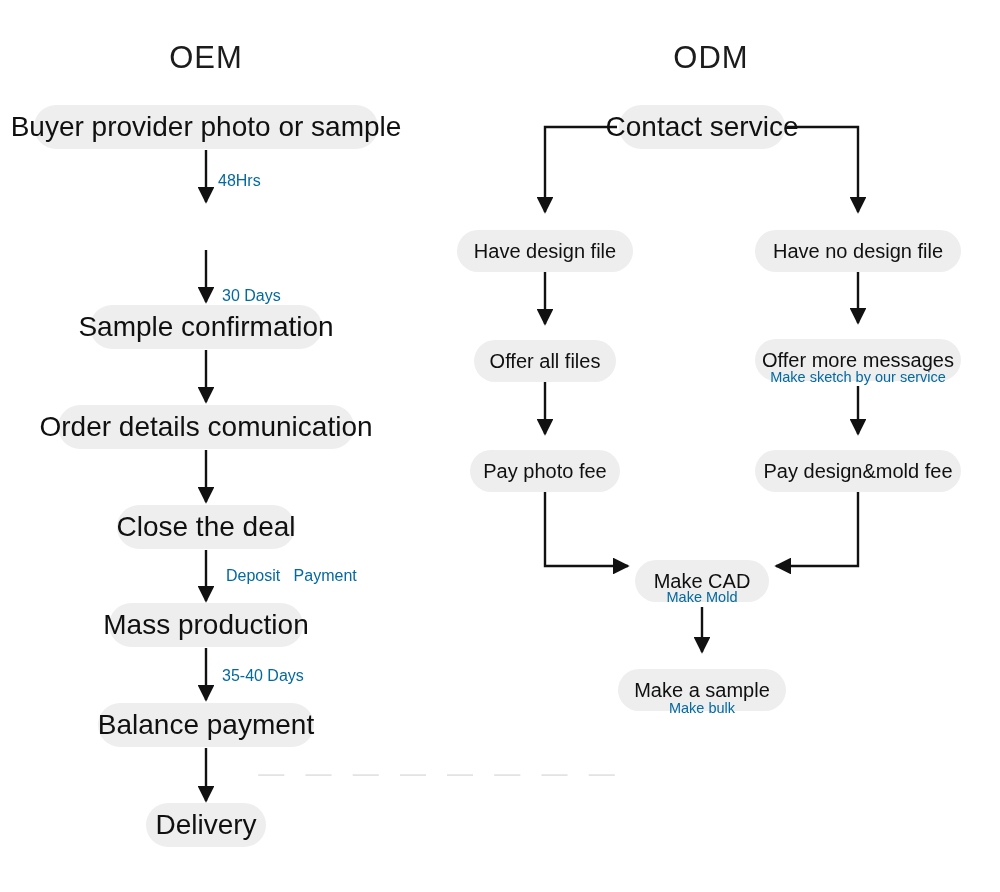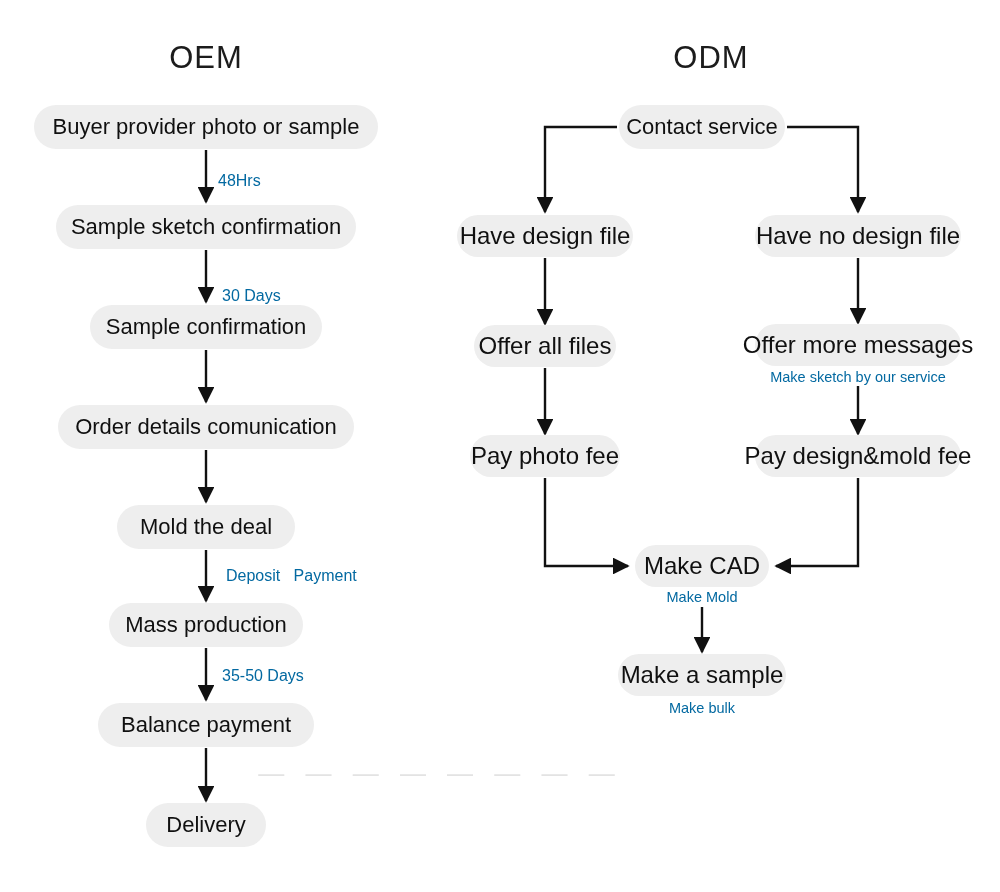--- a/index.html
+++ b/index.html
@@ -29,31 +29,31 @@
     text-align: center;
   }
   
   .node {
     position: absolute;
     box-sizing: border-box;
     background: #eeeeee;
     border-radius: 999px;
     color: #101010;
     font-family: "Liberation Sans", sans-serif;
-    font-size: 22px;
+    font-size: 28px;
     font-weight: 400;
     display: flex;
     align-items: center;
     justify-content: center;
     white-space: nowrap;
     transform: translateX(-50%);
     padding: 0 18px;
     line-height: 1;
   }
-  .node.small { font-size: 24px; }
+  .node.small { font-size: 20px; margin-top: 15px; }
   
   .edge-label {
     position: absolute;
     color: #0369a1;
     font-family: "Liberation Sans", sans-serif;
     font-size: 16px;
     font-weight: 400;
     white-space: pre;
     line-height: 1;
   }
@@ -114,32 +114,31 @@
       <path d="M 858 478 L 858 566 L 776 566"></path>
 
       <path d="M 702 607 L 702 652"></path>
     </g>
   </svg>
 
   <div class="col-title" style="left:206px; top:40px;">OEM</div>
   <div class="col-title" style="left:711px; top:40px;">ODM</div>
 
   <div class="node" style="left:206px; top:105px; width:344px; height:44px;">Buyer provider photo or sample</div>
-  <div class="node" style="left:206px; top:205px; width:300px; height:44px;">Sample sketch confirmation</div>
   <div class="node" style="left:206px; top:305px; width:232px; height:44px;">Sample confirmation</div>
   <div class="node" style="left:206px; top:405px; width:296px; height:44px;">Order details comunication</div>
-  <div class="node" style="left:206px; top:505px; width:178px; height:44px;">Mold the deal</div>
+  <div class="node" style="left:206px; top:505px; width:178px; height:44px;">Close the deal</div>
   <div class="node" style="left:206px; top:603px; width:194px; height:44px;">Mass production</div>
   <div class="node" style="left:206px; top:703px; width:216px; height:44px;">Balance payment</div>
   <div class="node" style="left:206px; top:803px; width:120px; height:44px;">Delivery</div>
 
   <div class="edge-label" style="left:218px; top:173px;">48Hrs</div>
   <div class="edge-label" style="left:222px; top:288px;">30 Days</div>
   <div class="edge-label" style="left:226px; top:568px;">Deposit   Payment</div>
-  <div class="edge-label" style="left:222px; top:668px;">35-50 Days</div>
+  <div class="edge-label" style="left:222px; top:668px;">35-40 Days</div>
 
   <div class="node" style="left:702px; top:105px; width:166px; height:44px;">Contact service</div>
   <div class="node small" style="left:545px; top:215px; width:176px; height:42px;">Have design file</div>
   <div class="node small" style="left:858px; top:215px; width:206px; height:42px;">Have no design file</div>
   <div class="node small" style="left:545px; top:325px; width:142px; height:42px;">Offer all files</div>
   <div class="node small" style="left:858px; top:324px; width:206px; height:42px;">Offer more messages</div>
   <div class="node small" style="left:545px; top:435px; width:150px; height:42px;">Pay photo fee</div>
   <div class="node small" style="left:858px; top:435px; width:206px; height:42px;">Pay design&amp;mold fee</div>
   <div class="node small" style="left:702px; top:545px; width:134px; height:42px;">Make CAD</div>
   <div class="node small" style="left:702px; top:654px; width:168px; height:42px;">Make a sample</div>

